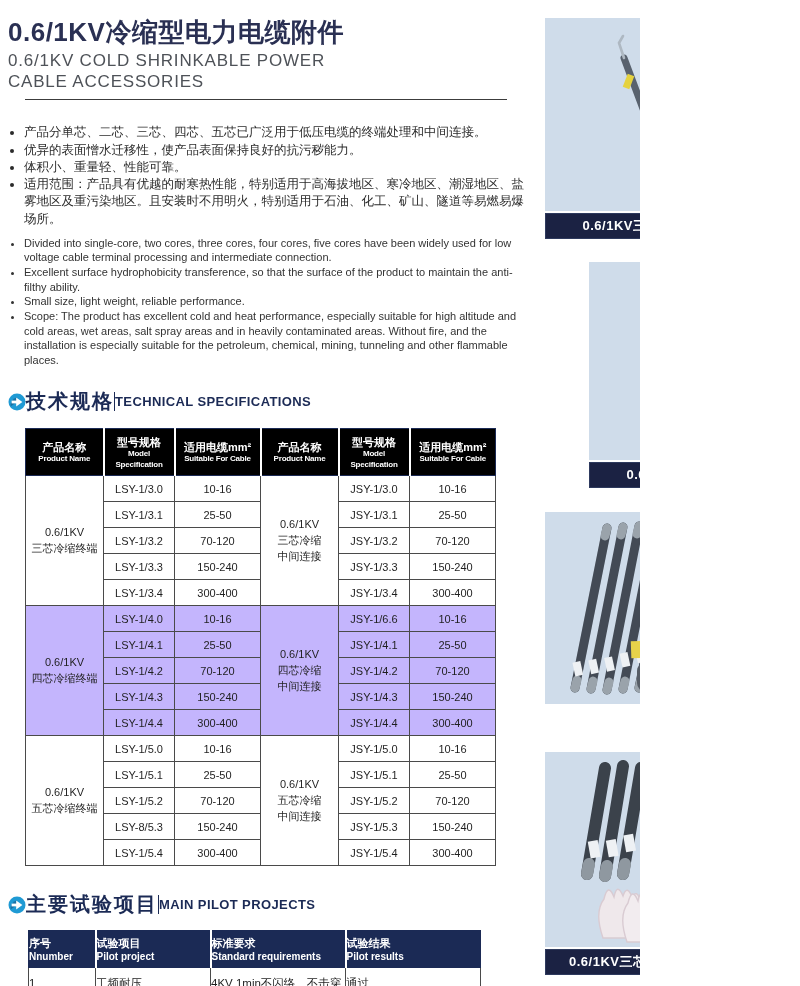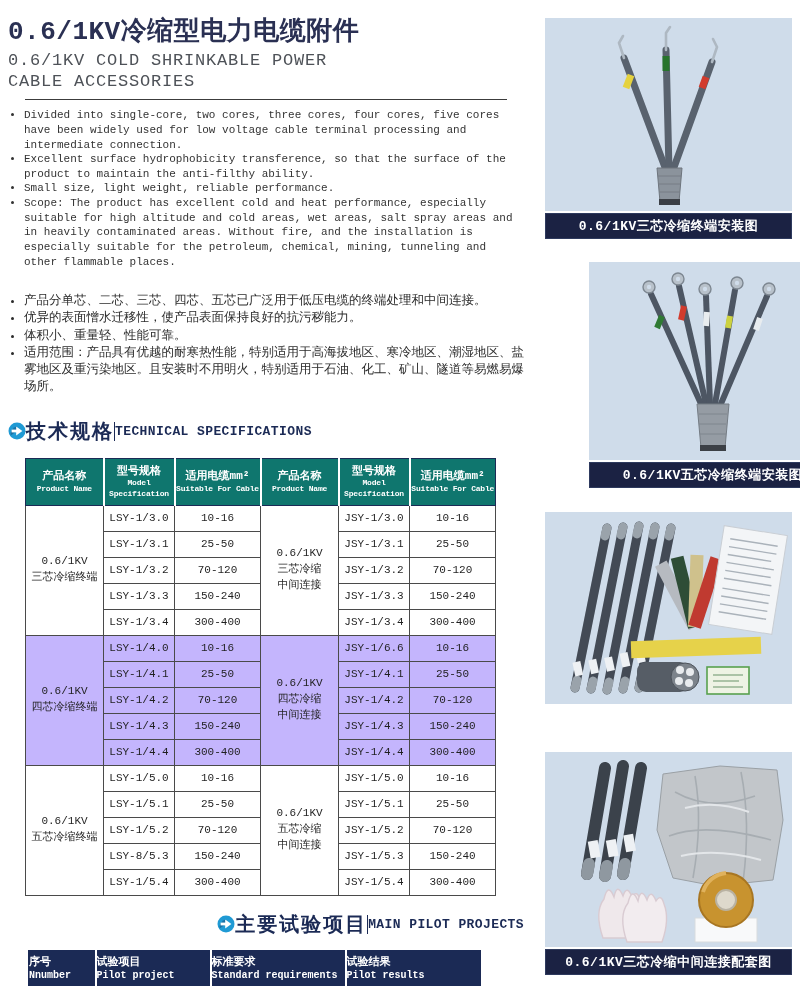--- a/index.html
+++ b/index.html
@@ -1,40 +1,40 @@
 <!DOCTYPE html>
 <html><head>
 <meta charset="utf-8">
 <style>
   html,body{margin:0;padding:0;background:#fff;}
   body{font-family:"Liberation Sans","DejaVu Sans",sans-serif;color:#222;}
-  #page{position:relative;width:800px;height:986px;background:#fff;overflow:hidden;font-family:Liberation Mono, monospace;}
+  #page{position:relative;width:640px;height:986px;background:#fff;overflow:hidden;}
 
   
   .left-col{position:absolute;left:8px;top:18px;width:516px;}
   h1.title{margin:0;font-size:26px;line-height:1.12;font-weight:bold;color:#2a3053;letter-spacing:.5px;}
   .subtitle{margin-top:3px;font-size:17px;line-height:1.24;color:#4e5258;letter-spacing:.8px;}
   .title-divider{margin-top:7px;width:482px;border:none;border-top:1.6px solid #3c3c3c;}
 
   ul.feat{margin:0;padding:0 0 0 16px;}
   ul.feat-zh{margin-top:24px;font-size:12.5px;line-height:1.38;color:#2b2b2b;font-weight:500;}
   ul.feat-en{margin-top:8px;font-size:11px;line-height:1.33;color:#333;}
   ul.feat li{margin:0;}
 
   .sec-head{display:flex;align-items:center;gap:0;}
   .sec-head.first{margin-top:21px;}
-  .sec-head.second{margin-top:15px;justify-content:flex-end;}
+  .sec-head.second{margin-top:25px;}
   .sec-zh{font-size:20px;font-weight:bold;color:#1b2a55;letter-spacing:2px;}
   .sec-div{width:1px;height:19px;background:#1b2a55;}
   .sec-en{font-size:13px;font-weight:bold;color:#1b2a55;letter-spacing:.4px;}
 
   table{border-collapse:collapse;table-layout:fixed;}
   .spec-table{margin:13px 0 0 17px;width:470px;}
   .spec-table th,.spec-table td{border:1px solid #4a4a4a;text-align:center;vertical-align:middle;padding:0;}
-  .spec-table th{background:#0f766e;color:#fff;height:46px;border-color:#1b2a55;border-right:2px solid #fff;}
+  .spec-table th{background:#000000;color:#fff;height:46px;border-color:#1b2a55;border-right:2px solid #fff;}
   .spec-table th:last-child{border-right:1px solid #1b2a55;}
   .h-zh{font-size:11px;font-weight:bold;line-height:1.3;}
   .h-en{font-size:8px;font-weight:bold;line-height:1.3;letter-spacing:-.2px;}
   .spec-table td{font-size:11px;height:25px;color:#1f1f1f;background:#fff;}
   .spec-table td.prod{font-size:11px;line-height:1.45;white-space:pre-line;}
   .spec-table tr.shade td{background:#c4b5fd;}
 
   .pilot-table{margin:12px 0 0 20px;width:452px;}
   .pilot-table th,.pilot-table td{border:1px solid #4a4a4a;text-align:left;vertical-align:middle;padding:0;}
   .pilot-table th{background:#1b2a55;color:#fff;height:36px;border-color:#1b2a55;border-right:2px solid #fff;}
@@ -57,32 +57,32 @@
 
   <div class="left-col">
 
     <h1 class="title">0.6/1KV冷缩型电力电缆附件</h1>
     <div class="subtitle">
       <div>0.6/1KV COLD SHRINKABLE POWER</div>
       <div>CABLE ACCESSORIES</div>
     </div>
     <hr class="title-divider">
 
+    <ul class="feat feat-zh">
+      <li>产品分单芯、二芯、三芯、四芯、五芯已广泛用于低压电缆的终端处理和中间连接。</li>
+      <li>优异的表面憎水迁移性，使产品表面保持良好的抗污秽能力。</li>
+      <li>体积小、重量轻、性能可靠。</li>
+      <li>适用范围：产品具有优越的耐寒热性能，特别适用于高海拔地区、寒冷地区、潮湿地区、盐雾地区及重污染地区。且安装时不用明火，特别适用于石油、化工、矿山、隧道等易燃易爆场所。</li>
+    </ul>
+
     <ul class="feat feat-en">
       <li>Divided into single-core, two cores, three cores, four cores, five cores have been widely used for low voltage cable terminal processing and intermediate connection.</li>
       <li>Excellent surface hydrophobicity transference, so that the surface of the product to maintain the anti-filthy ability.</li>
       <li>Small size, light weight, reliable performance.</li>
       <li>Scope: The product has excellent cold and heat performance, especially suitable for high altitude and cold areas, wet areas, salt spray areas and in heavily contaminated areas. Without fire, and the installation is especially suitable for the petroleum, chemical, mining, tunneling and other flammable places.</li>
-    </ul>
-
-    <ul class="feat feat-zh">
-      <li>产品分单芯、二芯、三芯、四芯、五芯已广泛用于低压电缆的终端处理和中间连接。</li>
-      <li>优异的表面憎水迁移性，使产品表面保持良好的抗污秽能力。</li>
-      <li>体积小、重量轻、性能可靠。</li>
-      <li>适用范围：产品具有优越的耐寒热性能，特别适用于高海拔地区、寒冷地区、潮湿地区、盐雾地区及重污染地区。且安装时不用明火，特别适用于石油、化工、矿山、隧道等易燃易爆场所。</li>
     </ul>
 
     <div class="sec-head first">
       <svg width="18" height="18" viewBox="0 0 18 18">
         <circle cx="9" cy="9" r="8.5" fill="#1f9ad4"></circle>
         <path d="M9,4.2 A8.5,8.5 0 0 0 2.6,13.5 L9,9 Z" fill="#16517c" opacity="0.55"></path>
         <rect x="3.6" y="7.6" width="5.4" height="2.8" fill="#fff"></rect>
         <path d="M8.2,4.6 L14.4,9 L8.2,13.4 Z" fill="#fff"></path>
       </svg>
       <span class="sec-zh">技术规格</span>

